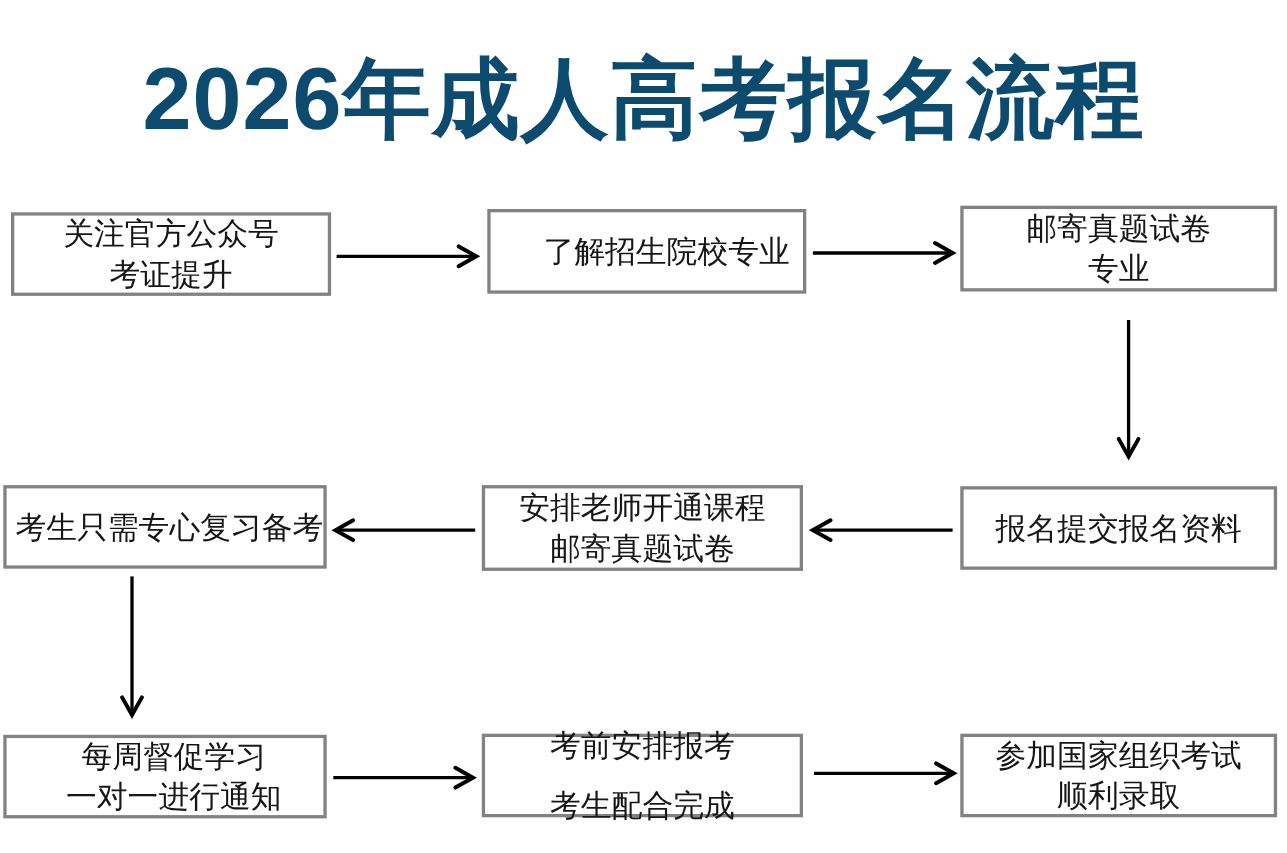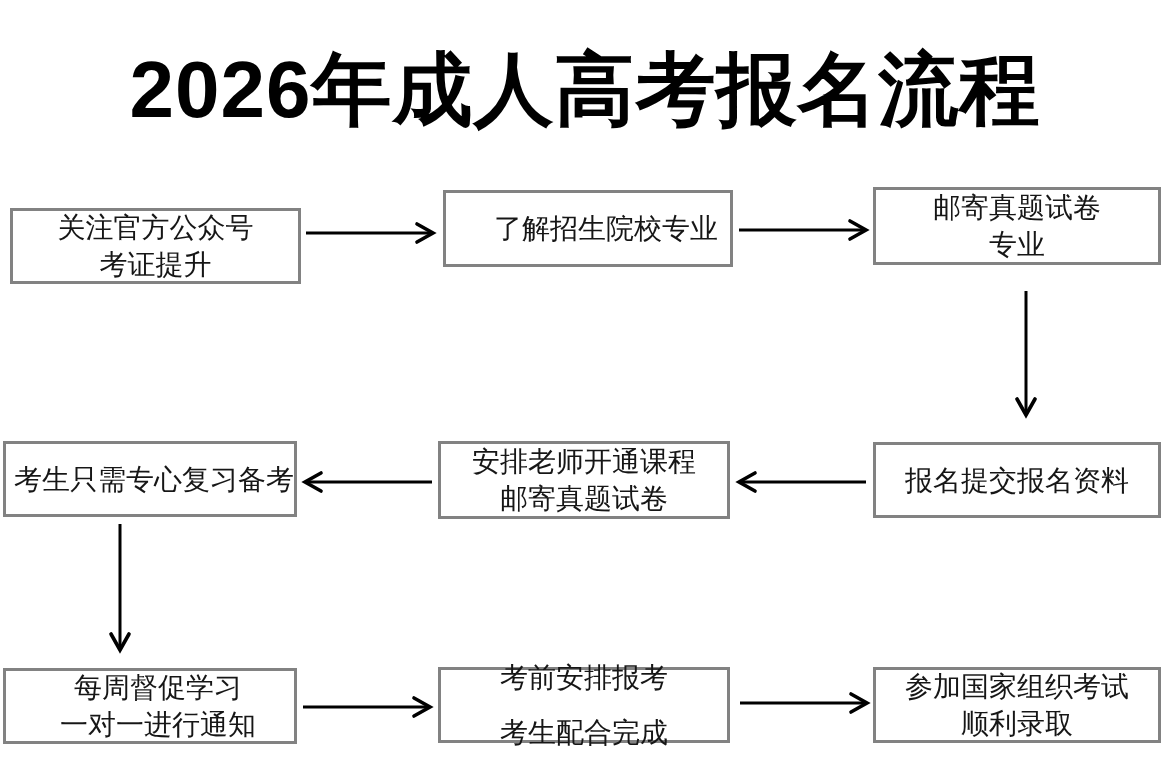--- a/index.html
+++ b/index.html
@@ -17,21 +17,21 @@
   }
   .title {
     position: absolute;
     top: 38px;
     left: 0;
     width: 100%;
     text-align: center;
     font-size: 80px;
     line-height: 104px;
     font-weight: 900;
-    color: #000000;
+    color: #0c4a6e;
     letter-spacing: 1px;
     white-space: nowrap;
   }
   .flow-box {
     position: absolute;
     box-sizing: border-box;
     border: 3px solid #828282;
     background: #ffffff;
     display: flex;
     flex-direction: column;
@@ -46,21 +46,21 @@
   }
   .arrow-layer {
     position: absolute;
     top: 0;
     left: 0;
     width: 1170px;
     height: 775px;
     pointer-events: none;
   }
   
-  .b1 { left: 10px;  top: 193px; width: 291px; height: 76px; margin-top: 15px; }
+  .b1 { left: 10px;  top: 193px; width: 291px; height: 76px; }
   .b2 { left: 443px; top: 190px; width: 290px; height: 77px; padding-left: 36px; }
   .b3 { left: 873px; top: 187px; width: 288px; height: 78px; }
   .b4 { left: 873px; top: 442px; width: 288px; height: 76px; }
   .b5 { left: 438px; top: 441px; width: 292px; height: 78px; }
   .b6 { left: 3px;   top: 441px; width: 294px; height: 76px; align-items: flex-end; }
   .b7 { left: 3px;   top: 668px; width: 294px; height: 76px; padding-left: 16px; }
   .b8 { left: 438px; top: 667px; width: 292px; height: 76px; gap: 18px; }
   .b9 { left: 873px; top: 667px; width: 288px; height: 76px; }
 </style>
 </head>

